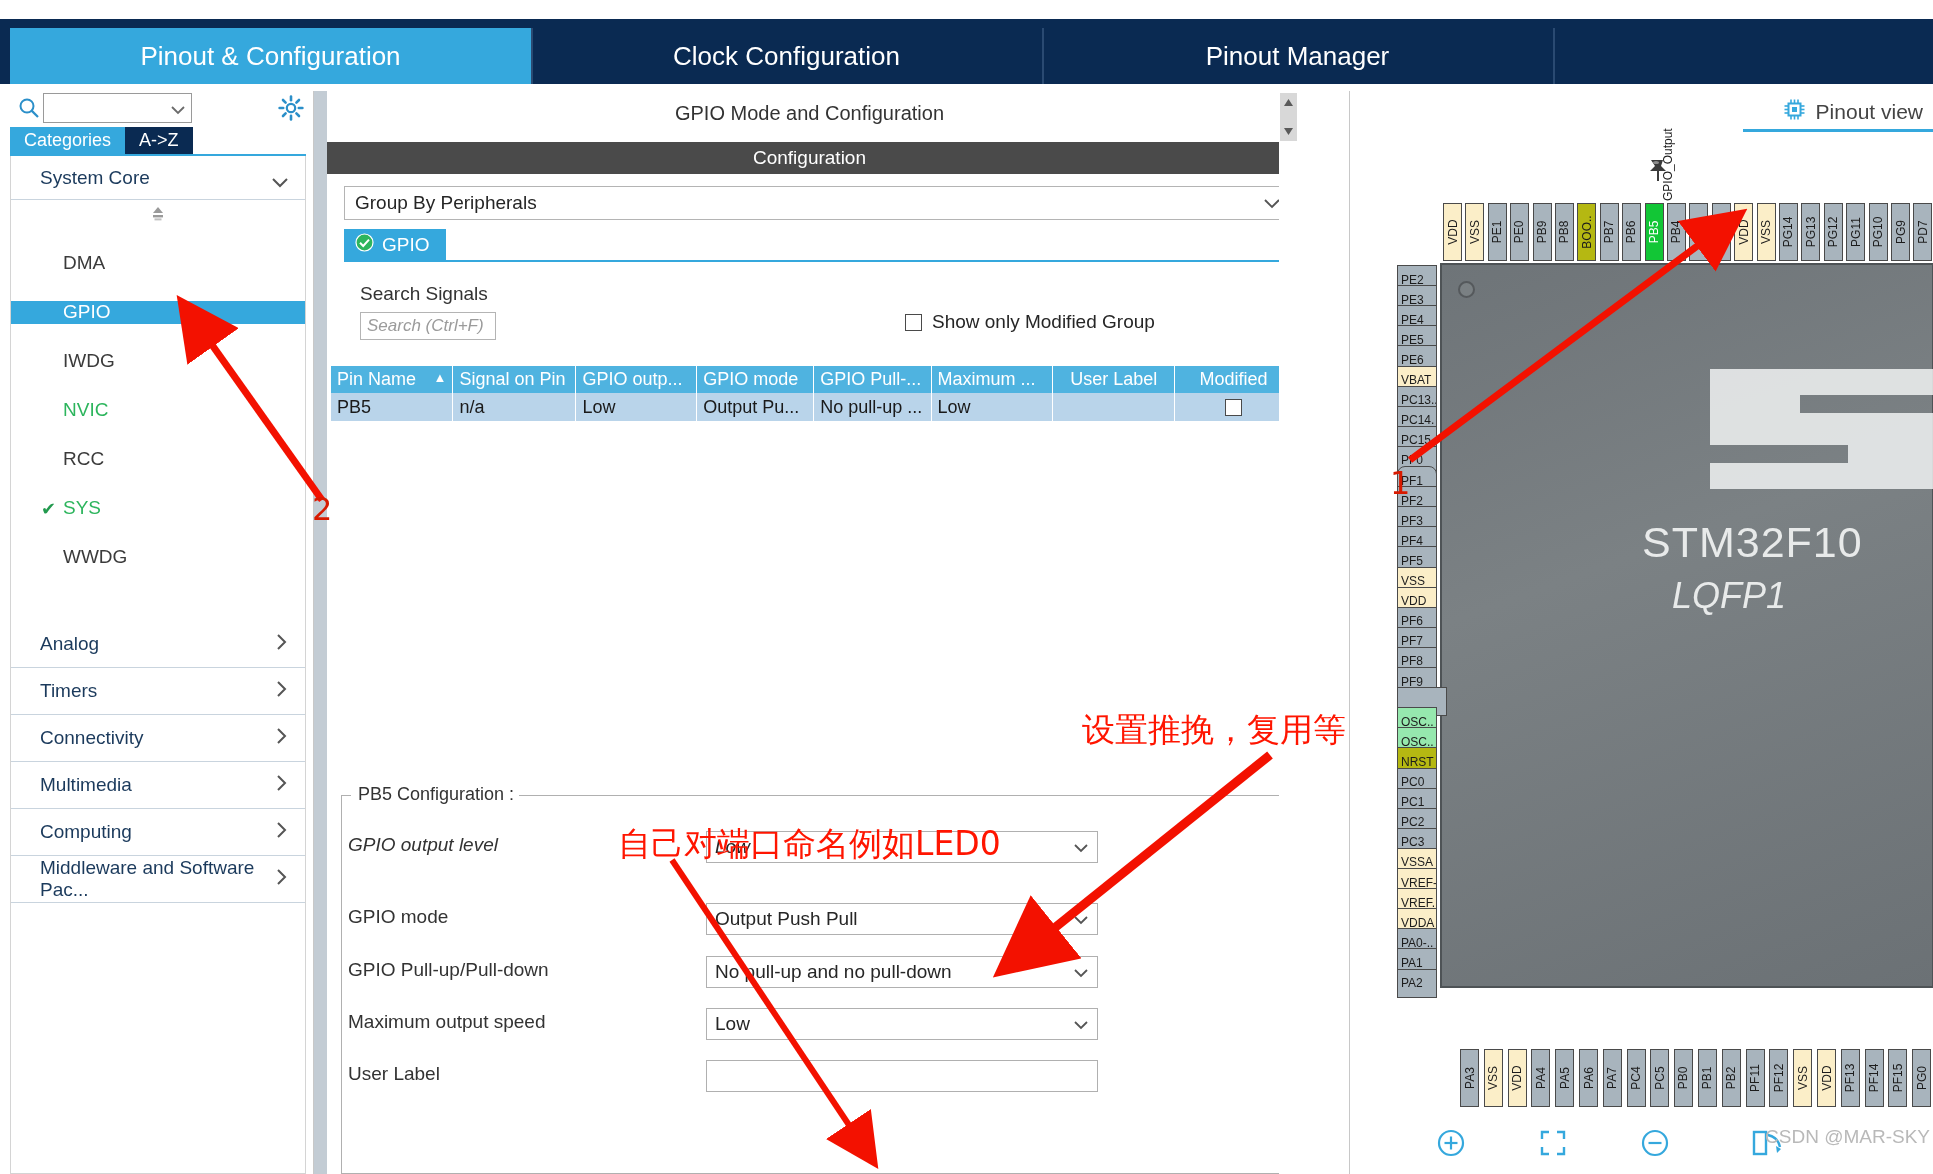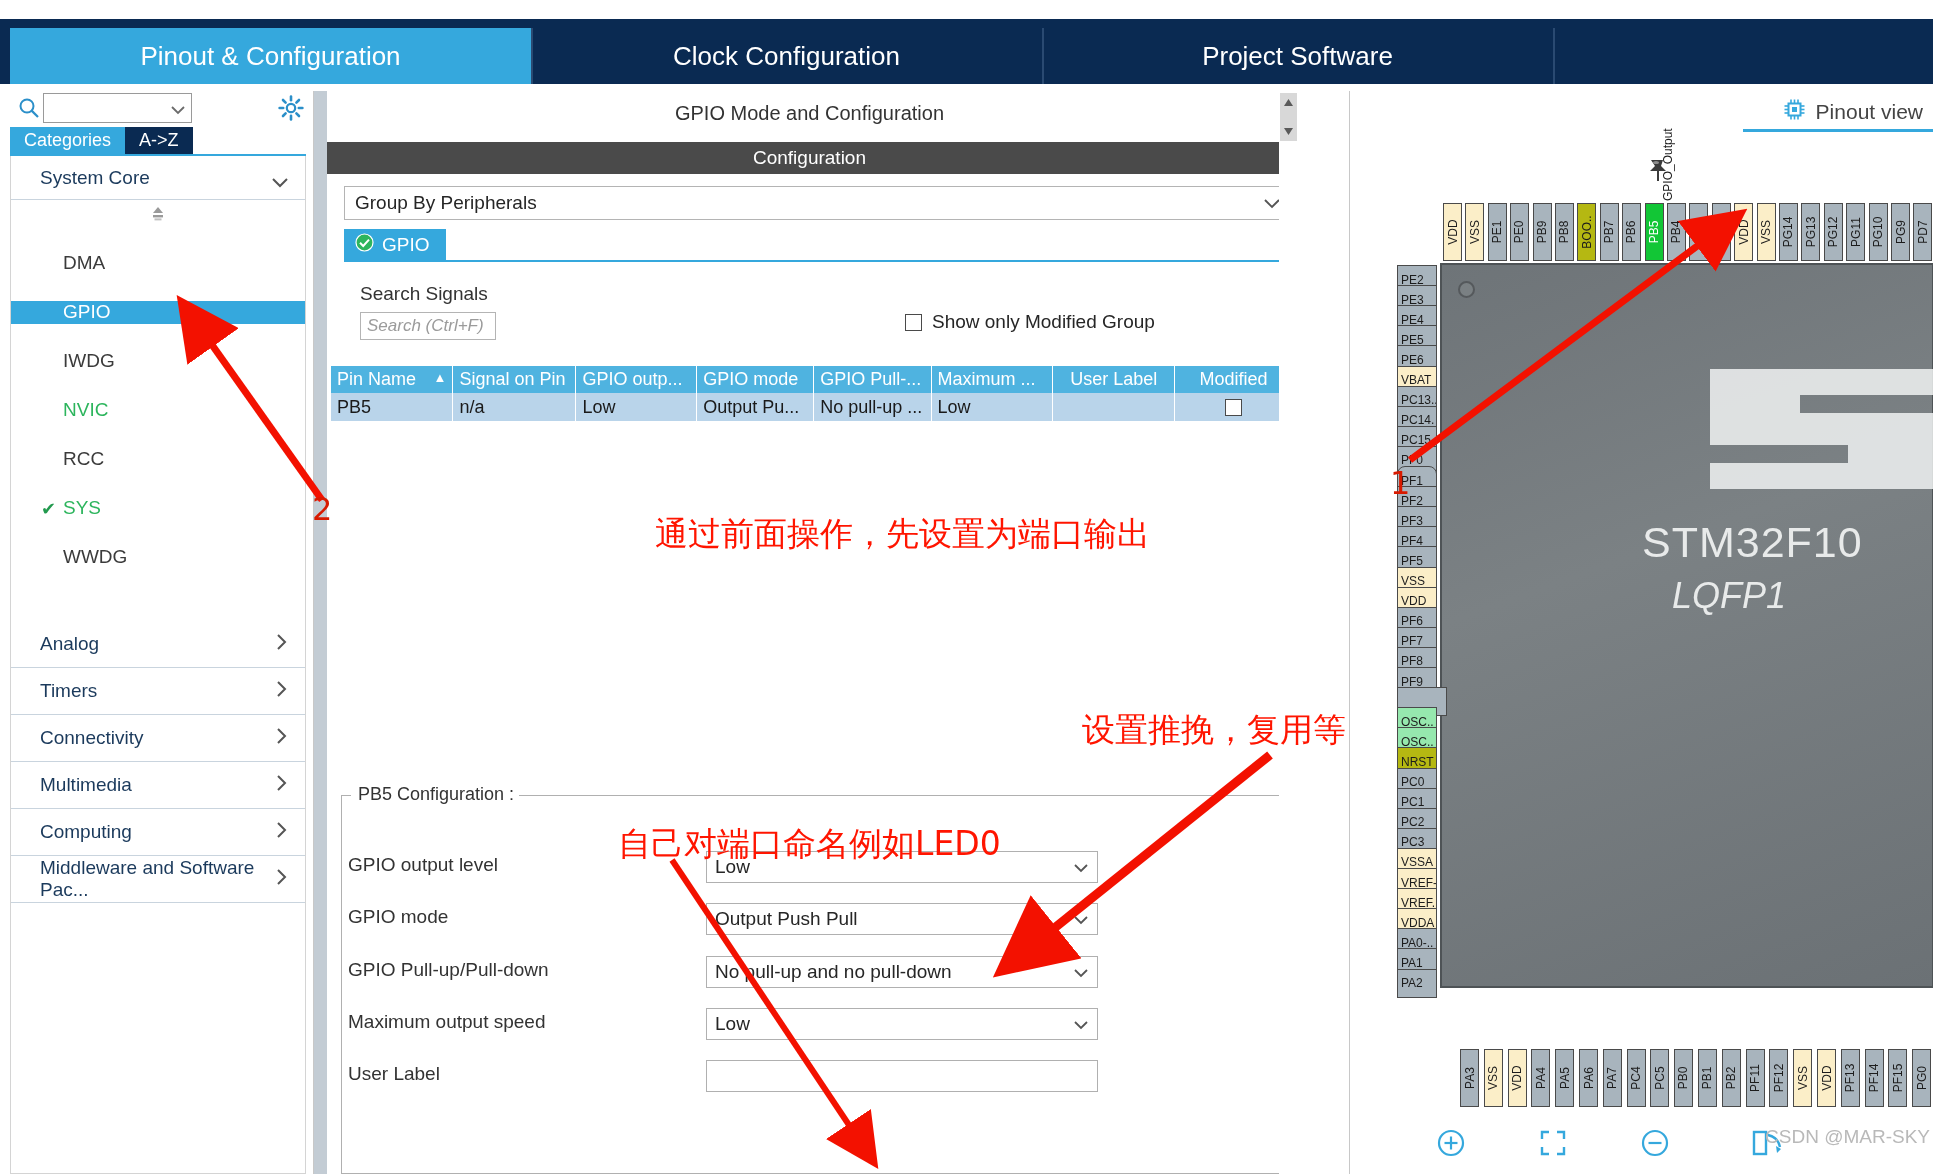--- a/index.html
+++ b/index.html
@@ -291,21 +291,21 @@
 
   <div class="tabbar">
     <div class="tab-sliver" style="left:0;width:1933px;"></div>
     <div class="tab tab-active" style="left:10px;width:521px;">
       <span>Pinout &amp; Configuration</span>
     </div>
     <div class="tab tab-inactive" style="left:531px;width:509px;">
       <span>Clock Configuration</span>
     </div>
     <div class="tab tab-inactive" style="left:1042px;width:509px;">
-      <span>Project Software</span>
+      <span>Pinout Manager</span>
     </div>
     <div class="tab tab-inactive" style="left:1553px;width:380px;"></div>
   </div>
 
 
   <div class="sidebar">
 
     <div class="side-searchrow">
       <span class="search-icon">
         <svg width="22" height="22" viewBox="0 0 22 22">
@@ -526,21 +526,21 @@
         </tbody>
       </table>
 
       <div class="gb-topline-l"></div>
       <div class="gb-topline-r"></div>
       <div class="groupbox"></div>
       <div class="gb-legend">
         <span>PB5 Configuration :</span>
       </div>
 
-      <div class="frow" style="left:21px;top:760px;width:930px;">
+      <div class="frow" style="left:21px;top:740px;width:930px;font-style:italic;">
         <span class="flabel">GPIO output level</span>
         <div class="fcontrol">
           <span>Low</span>
           <span class="caret">
             <svg width="16" height="10" viewBox="0 0 16 10">
                 <path d="M2 2 L8 8 L14 2" fill="none" stroke="#555" stroke-width="1.8"></path>
               </svg>
           </span>
         </div>
       </div>
@@ -951,23 +951,20 @@
 
     <line x1="672" y1="860" x2="855" y2="1134" stroke="#f31100" stroke-width="6" marker-end="url(#ah)"></line>
   </svg>
 
   <div class="anno anno-num" style="left:312px;top:490px;">
     <span>2</span>
   </div>
   <div class="anno anno-num" style="left:1390px;top:464px;">
     <span>1</span>
   </div>
-  <div class="anno" style="left:655px;top:512px;font-size:33px;">
-    <span>通过前面操作，先设置为端口输出</span>
-  </div>
   <div class="anno" style="left:1082px;top:708px;font-size:33px;">
     <span>设置推挽，复用等</span>
   </div>
   <div class="anno" style="left:618px;top:822px;font-size:33px;">
     <span>自己对端口命名例如LED0</span>
   </div>
 
 </div>
 
 </body></html>

